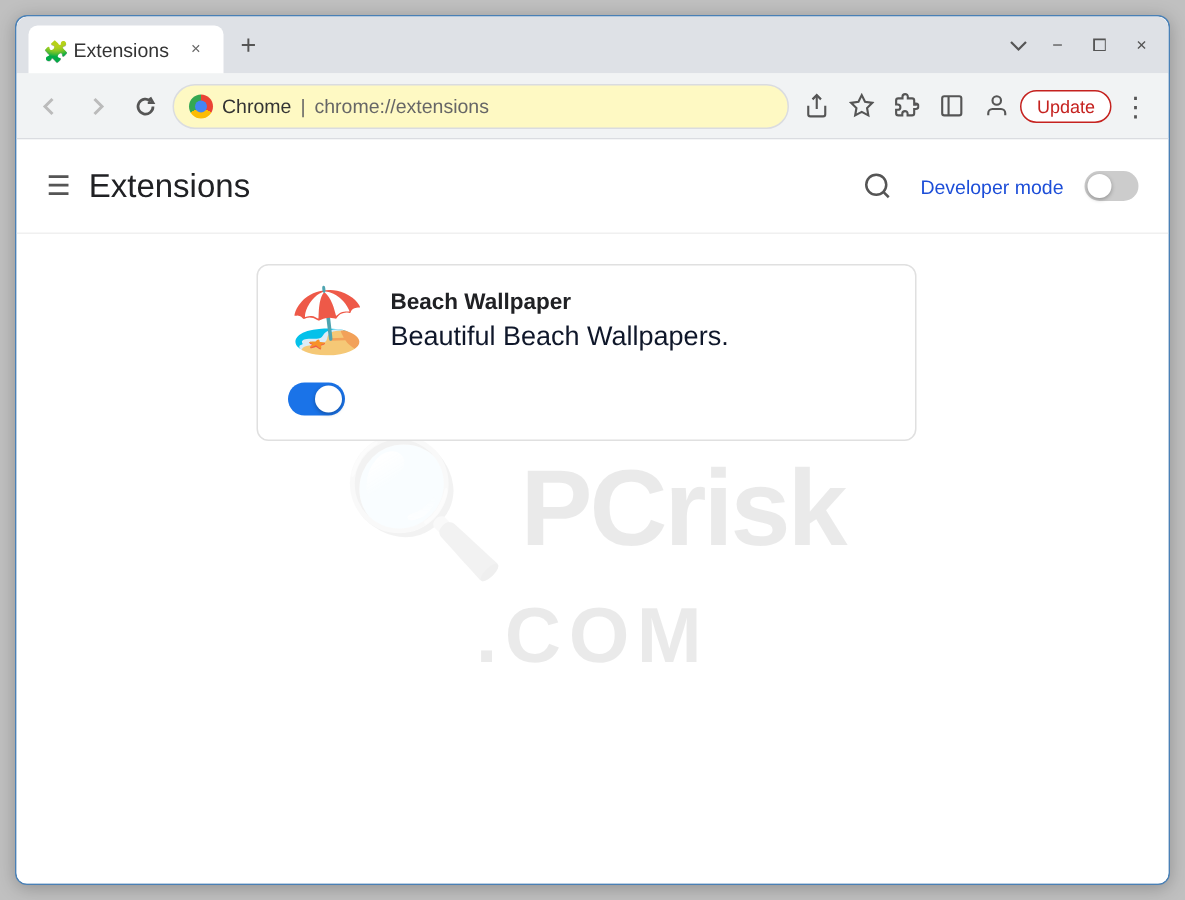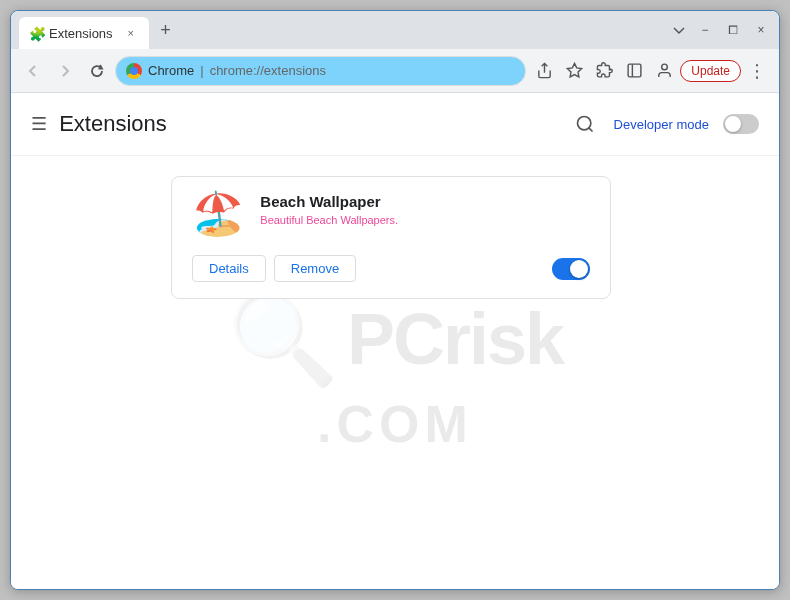--- a/index.html
+++ b/index.html
@@ -127,21 +127,21 @@
       border-radius: 50%;
       cursor: pointer;
       color: #666;
       font-size: 14px;
     }
     .nav-btn.disabled { color: #bbb; cursor: default; }
 
     .address-bar {
       flex: 1;
       height: 30px;
-      background: #7dd3fc;
+      background: #fef9c3;
       border-radius: 15px;
       border: 1px solid #dadce0;
       display: flex;
       align-items: center;
       padding: 0 10px;
       gap: 6px;
       font-size: 13px;
       color: #333;
     }
 
@@ -320,22 +320,22 @@
     }
 
     .ext-name {
       font-size: 15px;
       font-weight: 700;
       color: #202124;
       margin-bottom: 4px;
     }
 
     .ext-desc {
-      font-size: 11px;
-      color: #ec4899;
+      font-size: 18px;
+      color: #0f172a;
     }
 
     .ext-actions-row {
       display: flex;
       align-items: center;
       justify-content: space-between;
     }
 
     .ext-buttons {
       display: flex;
@@ -495,24 +495,20 @@
 
       <div class="extension-card">
         <div class="ext-info-row">
           <span class="ext-icon">🏖️</span>
           <div class="ext-text">
             <div class="ext-name">Beach Wallpaper</div>
             <div class="ext-desc">Beautiful Beach Wallpapers.</div>
           </div>
         </div>
         <div class="ext-actions-row">
-          <div class="ext-buttons">
-            <button class="ext-btn">Details</button>
-            <button class="ext-btn">Remove</button>
-          </div>
           <div class="ext-toggle">
             <div class="knob"></div>
           </div>
         </div>
       </div>
 
     </div>
   </div>
 
 </div>

